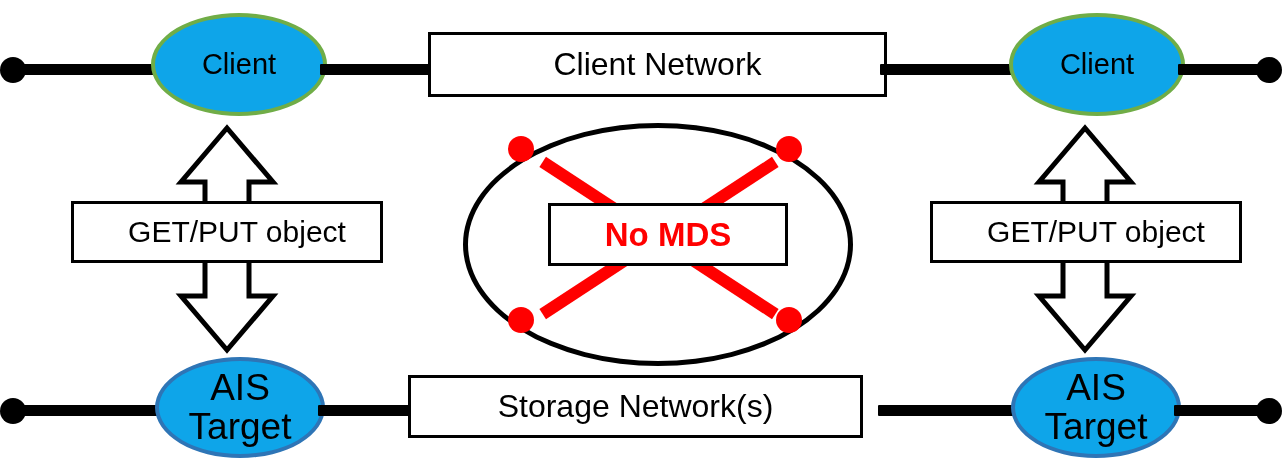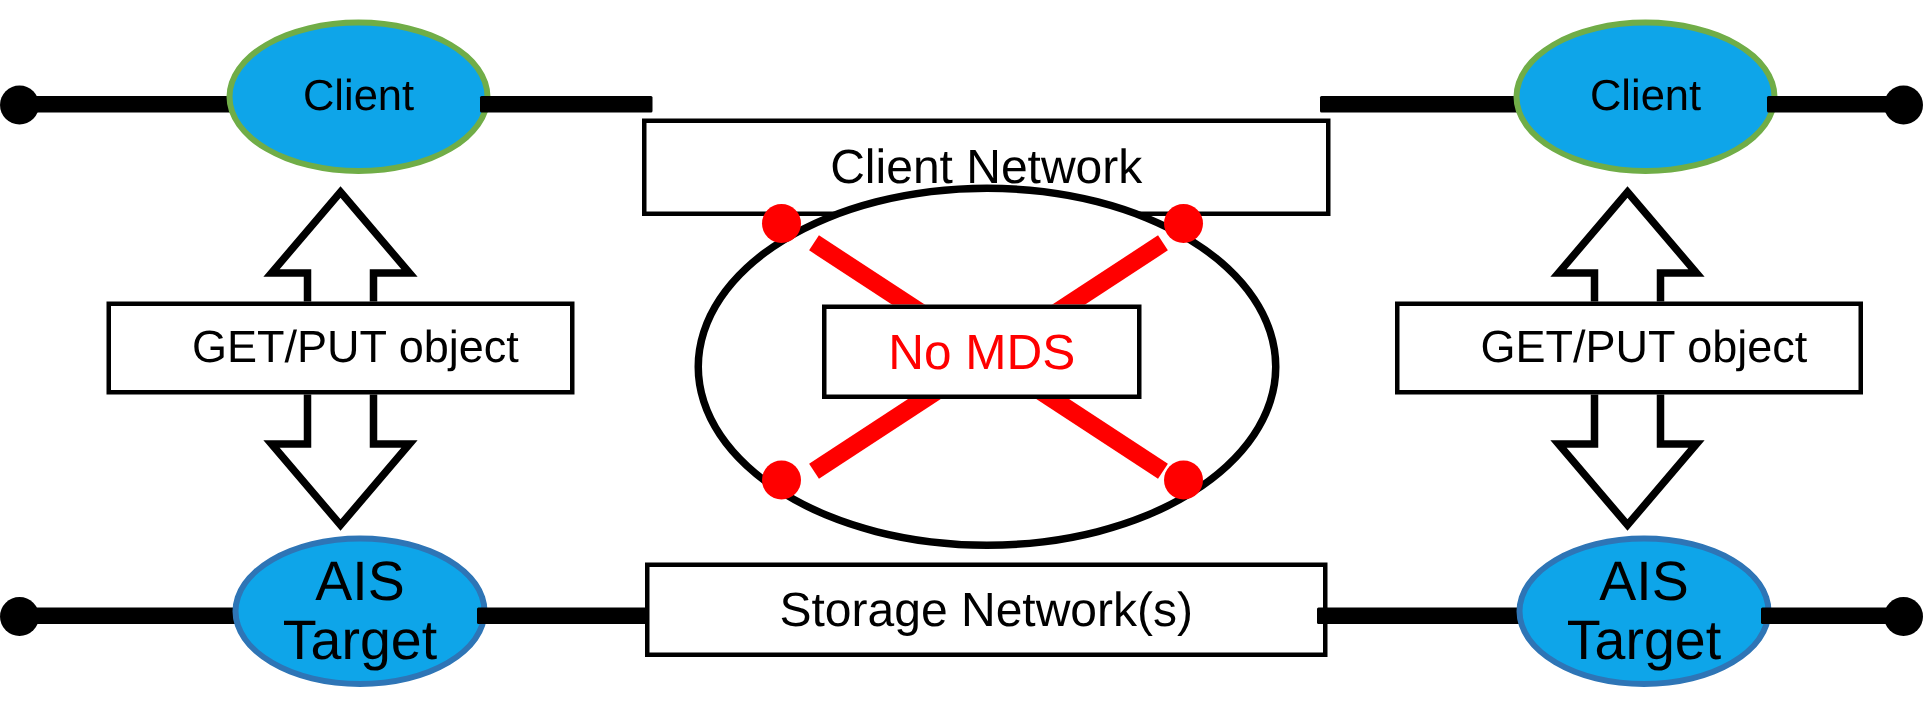--- a/index.html
+++ b/index.html
@@ -113,41 +113,41 @@
   <div class="enddot" style="left:0px; top:57px;"></div>
 
   <div class="hline" style="left:14px; top:64px; width:145px;"></div>
 
   <div class="ellipse client" style="left:151px; top:13px; width:176px; height:103px;">
     <span>Client</span>
   </div>
 
   <div class="hline" style="left:320px; top:64px; width:115px;"></div>
 
-  <div class="rect network" style="left:428px; top:32px; width:459px; height:65px;margin-top:47px;">
+  <div class="rect network" style="left:428px; top:32px; width:459px; height:65px;">
     <span>Client Network</span>
   </div>
 
   <div class="hline" style="left:880px; top:64px; width:135px;"></div>
 
   <div class="ellipse client" style="left:1009px; top:13px; width:176px; height:103px;">
     <span>Client</span>
   </div>
 
   <div class="hline" style="left:1178px; top:64px; width:90px;"></div>
   <div class="enddot" style="left:1256px; top:57px;"></div>
 
   <div class="enddot" style="left:0px; top:398px;"></div>
   <div class="hline" style="left:14px; top:405px; width:150px;"></div>
   <div class="ellipse target nowrap" style="left:155px; top:357px; width:170px; height:101px;">
     <span>AIS
 Target</span>
   </div>
   <div class="hline" style="left:318px; top:405px; width:118px;"></div>
-  <div class="rect network" style="left:430px; top:375px; width:455px; height:63px;">
+  <div class="rect network" style="left:408px; top:375px; width:455px; height:63px;">
     <span>Storage Network(s)</span>
   </div>
   <div class="hline" style="left:878px; top:405px; width:138px;"></div>
   <div class="ellipse target nowrap" style="left:1011px; top:357px; width:170px; height:101px;">
     <span>AIS
 Target</span>
   </div>
   <div class="hline" style="left:1174px; top:405px; width:94px;"></div>
   <div class="enddot" style="left:1256px; top:398px;"></div>
 
@@ -168,17 +168,17 @@
   <div class="bigellipse" style="left:463px; top:123px; width:390px; height:243px;"></div>
 
   <div class="xline" style="left:520px; top:232px; width:278px; transform: rotate(33.2deg);"></div>
   <div class="xline" style="left:520px; top:232px; width:278px; transform: rotate(-33.2deg);"></div>
 
   <div class="reddot" style="left:508px; top:136px;"></div>
   <div class="reddot" style="left:776px; top:136px;"></div>
   <div class="reddot" style="left:508px; top:307px;"></div>
   <div class="reddot" style="left:776px; top:307px;"></div>
 
-  <div class="rect nomds" style="left:548px; top:203px; width:213px; height:63px;">
+  <div class="rect nomds" style="left:548px; top:203px; width:240px; height:63px;font-weight:bold;">
     <span>No MDS</span>
   </div>
 
 </div>
 
 </body></html>

